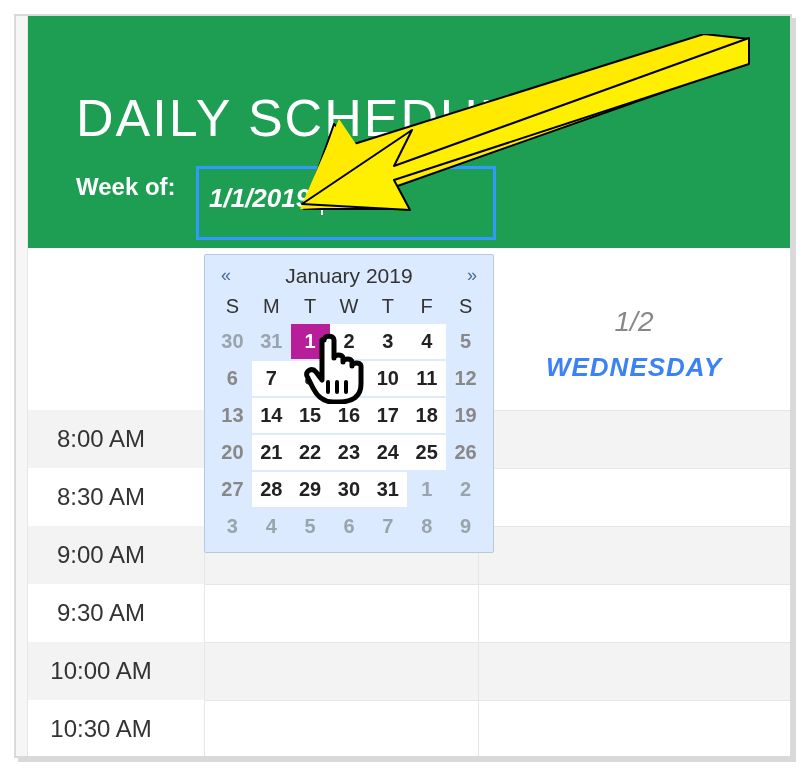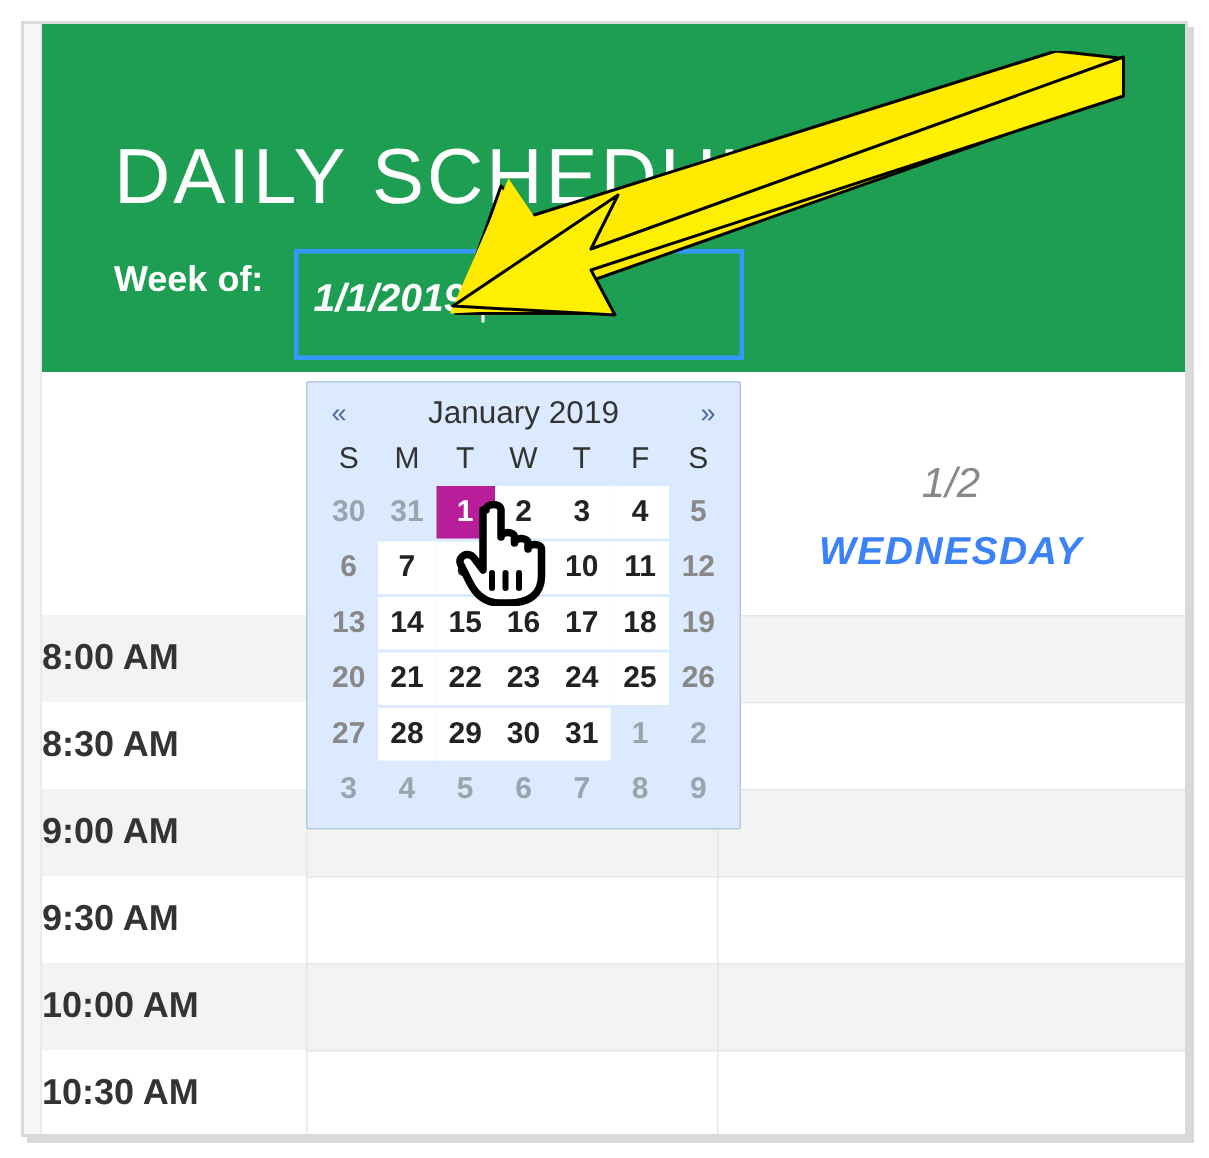--- a/index.html
+++ b/index.html
@@ -123,23 +123,23 @@
   .time-row {
     height: 58px;
     display: flex;
     align-items: center;
     font-size: 24px;
     color: #333;
   }
   .time-row.alt { background: #f3f3f3; }
   .time-label {
     width: 176px;
-    text-align: left;
+    text-align: center;
     padding-right: 30px;
-    font-weight: 700;
+    font-weight: 400;
   }
   .time-row .cell {
     flex: 1;
     height: 100%;
     border-left: 1px solid #e6e6e6;
     border-top: 1px solid #e6e6e6;
   }
   .time-row .cell:last-child { border-right: none; }
   .time-row:first-child .cell { border-top: 1px solid #e6e6e6; }
 

